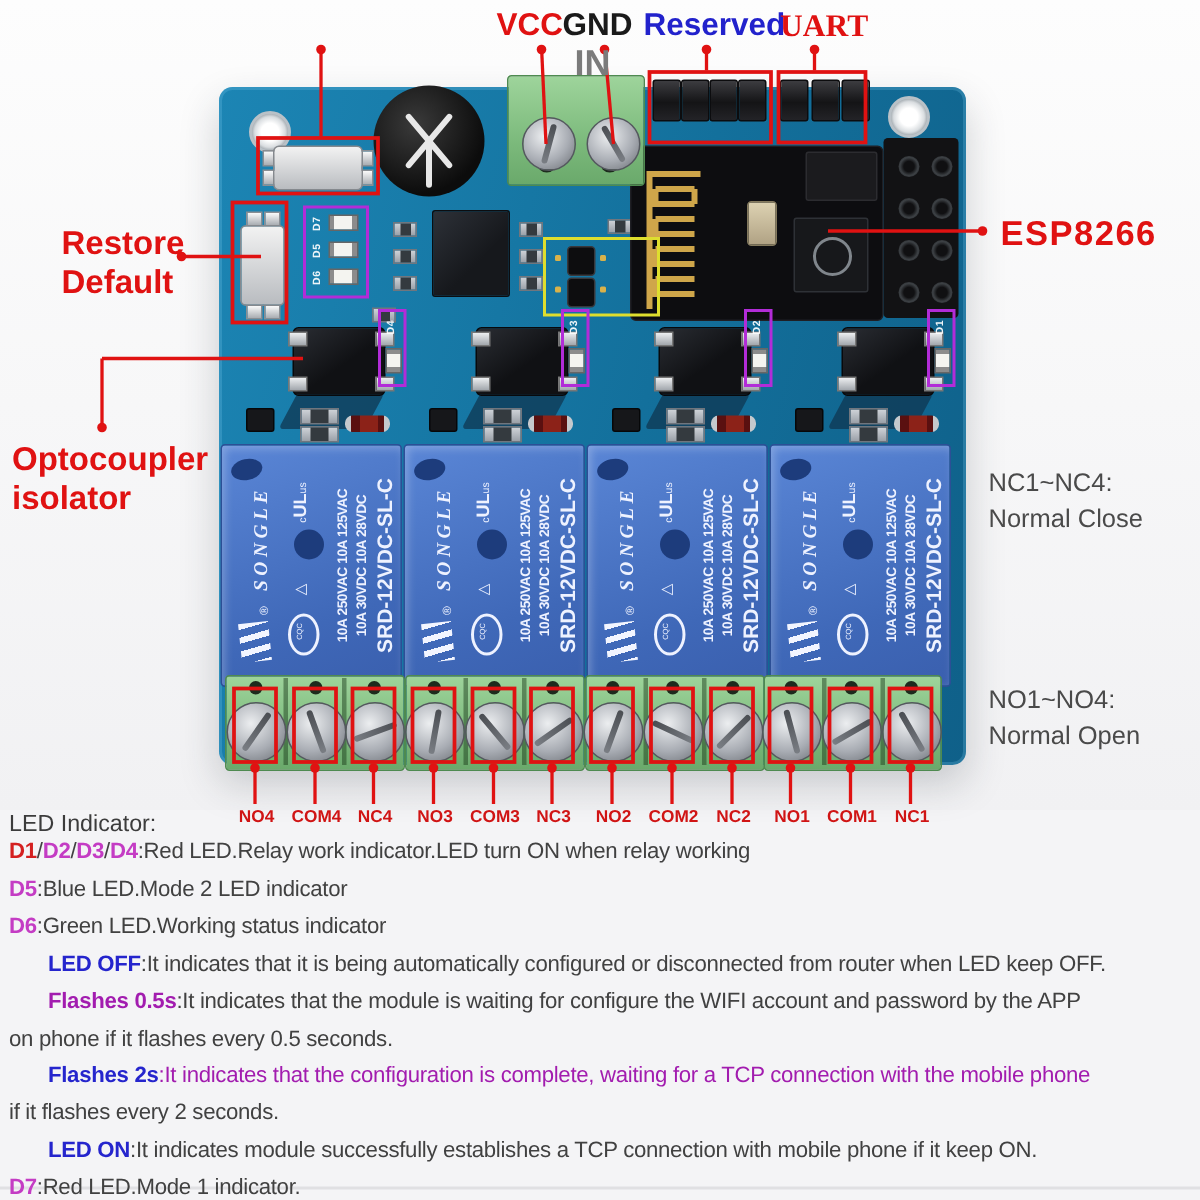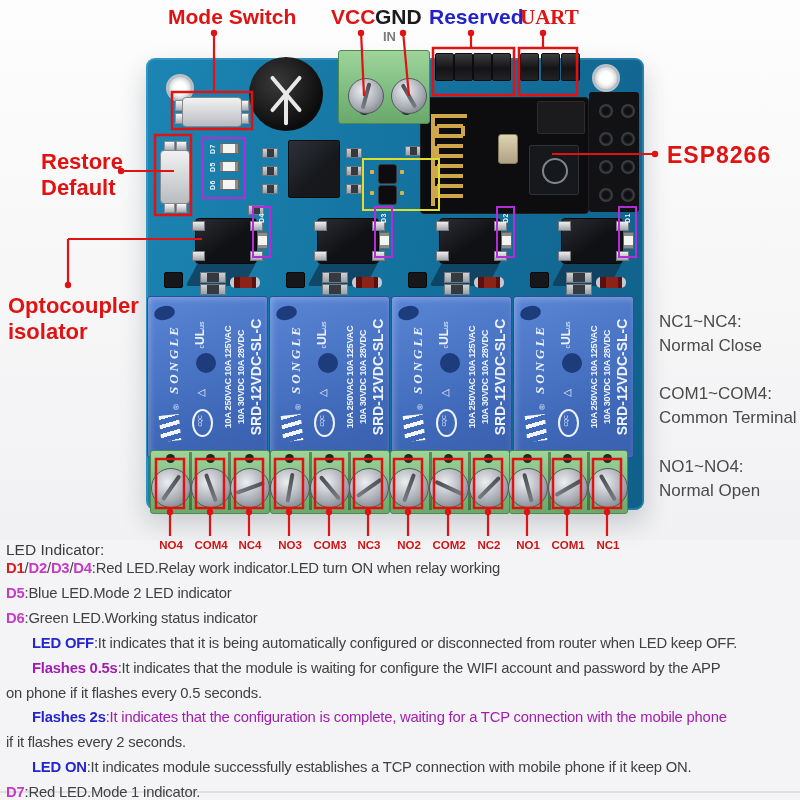--- a/index.html
+++ b/index.html
@@ -64,21 +64,21 @@
   .golddot{position:absolute;width:4px;height:4px;background:#d9b24a;border-radius:1px;}
   .box-purple{border:2.5px solid #b22cd8;z-index:25;}
   .box-yellow{border:2.5px solid #dede2e;z-index:25;}
 
   
   #ann{left:0;top:0;width:800px;height:800px;z-index:30;pointer-events:none;}
   .lbl{position:absolute;white-space:nowrap;z-index:40;font-weight:600;}
   .lbl-top{font-size:21px;}
   .lbl-side{font-size:22px;line-height:26px;color:#e01212;}
   .lbl-esp{font-size:23px;letter-spacing:1px;color:#e01212;}
-  .lbl-in{font-size:13px;color:#7b7b7b;font-weight:600;}
+  .lbl-in{font-size:24px;color:#7b7b7b;font-weight:600;}
   .term-lbl{position:absolute;transform:translateX(-50%);font-size:11.5px;font-weight:700;color:#d01414;z-index:40;}
   .rinfo{position:absolute;left:659px;font-size:17px;line-height:23.5px;color:#4a4a4a;z-index:40;}
   .desc{position:absolute;left:6px;top:556px;width:790px;font-size:14.8px;letter-spacing:-0.2px;
       line-height:24.9px;color:#414141;z-index:40;}
   .desc-header{position:absolute;left:6px;top:541px;font-size:15.5px;color:#3c3c3c;z-index:40;}
   .desc-line.indent{padding-left:26px;}
 </style>
 </head>
 <body>
 
@@ -490,38 +490,33 @@
       <span class="slot" style="width: 4px; height: 30.4px; transform: translate(-50%, -50%) rotate(-15deg);"></span>
     </div>
     <div class="abs darkdot" style="left: 563px; top: 454px; width: 9px; height: 9px;"></div>
     <div class="abs screw" style="left: 548px; top: 468px; width: 38px; height: 38px;">
       <span class="slot" style="width: 4px; height: 30.4px; transform: translate(-50%, -50%) rotate(60deg);"></span>
     </div>
     <div class="abs darkdot" style="left: 603px; top: 454px; width: 9px; height: 9px;"></div>
     <div class="abs screw" style="left: 588px; top: 468px; width: 38px; height: 38px;">
       <span class="slot" style="width: 4px; height: 30.4px; transform: translate(-50%, -50%) rotate(-30deg);"></span>
     </div>
-    <div class="lbl lbl-top" style="left: 168px; top: 5px; color: rgb(224, 18, 18);">Mode Switch</div>
     <div class="lbl lbl-top" style="left: 331px; top: 5px; color: rgb(224, 18, 18);">VCC</div>
     <div class="lbl lbl-top" style="left: 375px; top: 5px; color: rgb(26, 26, 26);">GND</div>
     <div class="lbl lbl-top" style="left: 429px; top: 5px; color: rgb(34, 34, 204);">Reserved</div>
     <div class="lbl lbl-top" style="left: 520px; top: 5px; color: rgb(224, 18, 18); font-family: Liberation Serif, serif;">UART</div>
     <div class="lbl lbl-in" style="left: 383px; top: 29px;">IN</div>
     <div class="lbl lbl-side" style="left: 41px; top: 149px;">Restore</div>
     <div class="lbl lbl-side" style="left: 41px; top: 175px;">Default</div>
     <div class="lbl lbl-side" style="left: 8px; top: 293px; text-align: center;">Optocoupler</div>
     <div class="lbl lbl-side" style="left: 8px; top: 319px;">isolator</div>
     <div class="lbl lbl-esp" style="left: 667px; top: 142px;">ESP8266</div>
     <div class="rinfo" style="top: 310px;">
       <div>NC1~NC4:</div>
       <div>Normal Close</div>
-    </div>
-    <div class="rinfo" style="top: 382px;">
-      <div>COM1~COM4:</div>
-      <div>Common Terminal</div>
     </div>
     <div class="rinfo" style="top: 455px;">
       <div>NO1~NO4:</div>
       <div>Normal Open</div>
     </div>
     <div class="term-lbl" style="left: 171px; top: 539px;">NO4</div>
     <div class="term-lbl" style="left: 211px; top: 539px;">COM4</div>
     <div class="term-lbl" style="left: 250px; top: 539px;">NC4</div>
     <div class="term-lbl" style="left: 290px; top: 539px;">NO3</div>
     <div class="term-lbl" style="left: 330px; top: 539px;">COM3</div>

